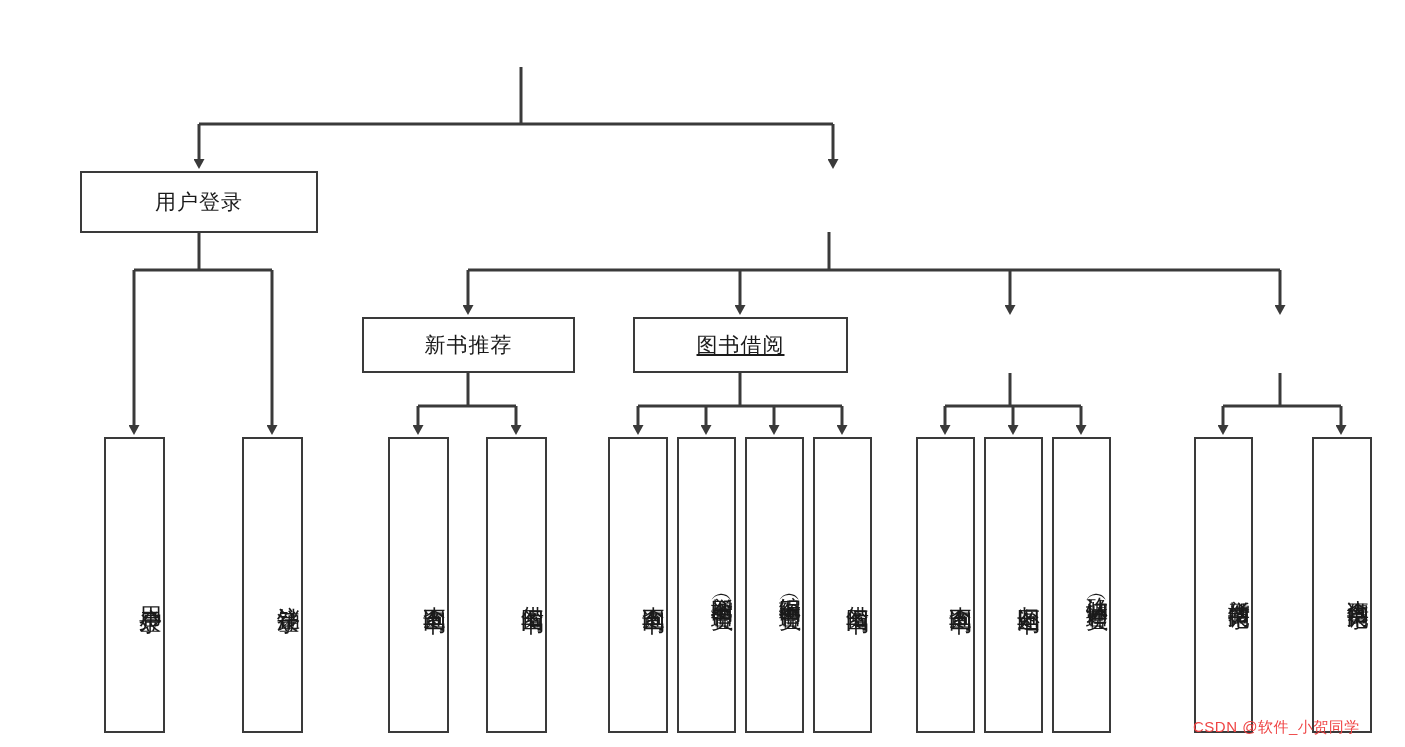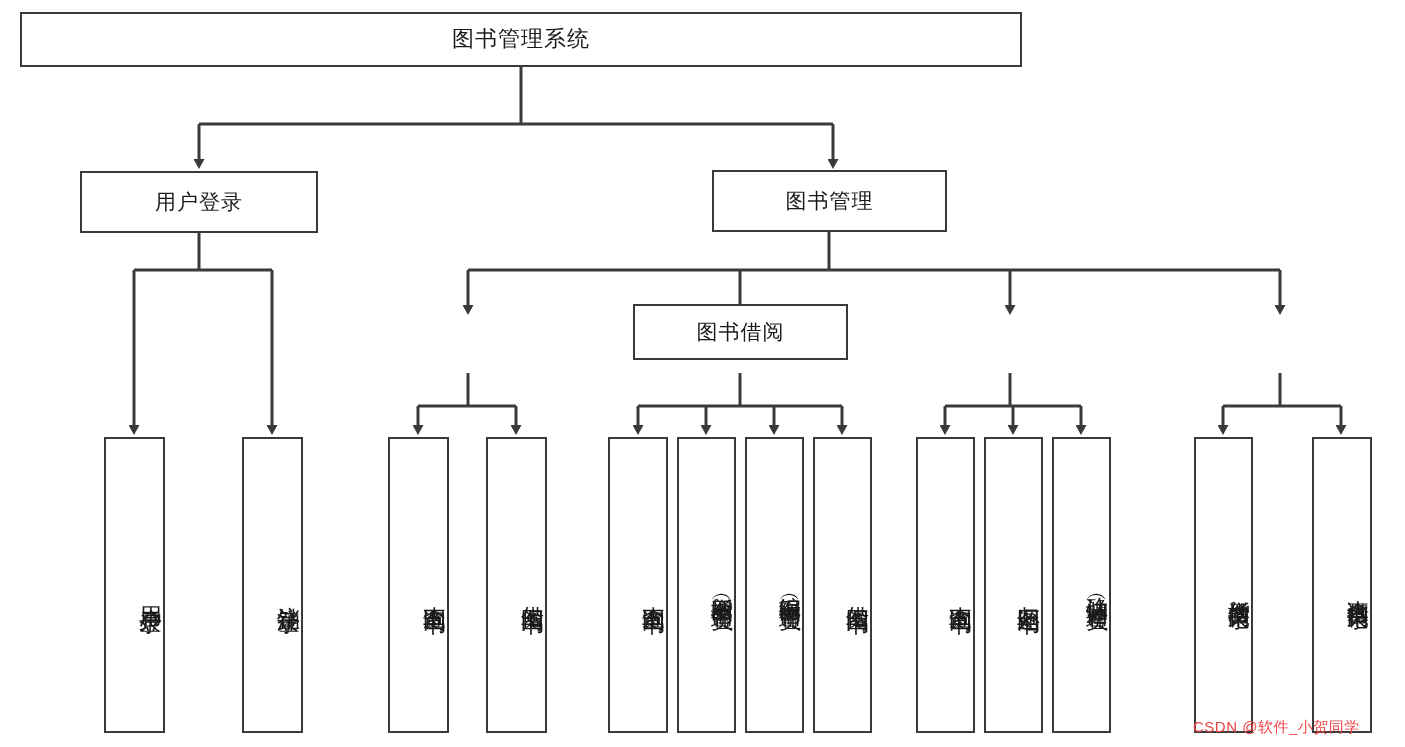--- a/index.html
+++ b/index.html
@@ -114,26 +114,25 @@
       <path d="M1013,406 L1013,426" marker-end="url(#arrow)"></path>
       <path d="M1081,406 L1081,426" marker-end="url(#arrow)"></path>
 
       <path d="M1280,373 L1280,406"></path>
       <path d="M1223,406 L1341,406"></path>
       <path d="M1223,406 L1223,426" marker-end="url(#arrow)"></path>
       <path d="M1341,406 L1341,426" marker-end="url(#arrow)"></path>
     </g>
   </svg>
 
-  <div class="node horiz root" style="left:20px; top:12px; width:1002px; height:55px;">图书管理系统</div>
 
   <div class="node horiz" style="left:80px; top:171px; width:238px; height:62px;">用户登录</div>
-  <div class="node horiz" style="left:712px; top:170px; width:235px; height:62px;">图书管理</div>
 
-  <div class="node horiz" style="left:633px; top:304px; width:215px; height:56px;">图书借阅</div>
+  <div class="node horiz" style="left:362px; top:317px; width:213px; height:56px;">新书推荐</div>
+  <div class="node horiz" style="left:633px; top:317px; width:215px; height:56px;text-decoration:underline;">图书借阅</div>
 
   <div class="node vert" style="left:104px; top:437px; width:61px; height:296px;">用户登录</div>
   <div class="node vert" style="left:242px; top:437px; width:61px; height:296px;">注销登录</div>
 
   <div class="node vert" style="left:388px; top:437px; width:61px; height:296px;">查询图书</div>
   <div class="node vert" style="left:486px; top:437px; width:61px; height:296px;">借阅图书</div>
 
   <div class="node vert" style="left:608px; top:437px; width:60px; height:296px;">查询图书</div>
   <div class="node vert tall" style="left:677px; top:437px; width:59px; height:296px;">新增图书（管理员）</div>
   <div class="node vert tall" style="left:745px; top:437px; width:59px; height:296px;">编辑图书（管理员）</div>

